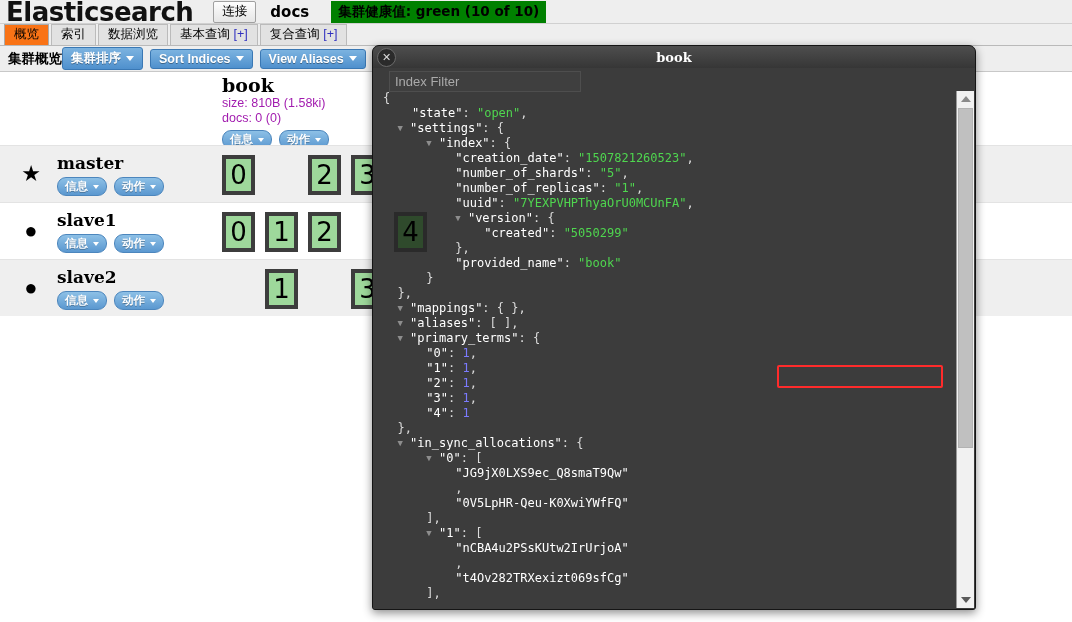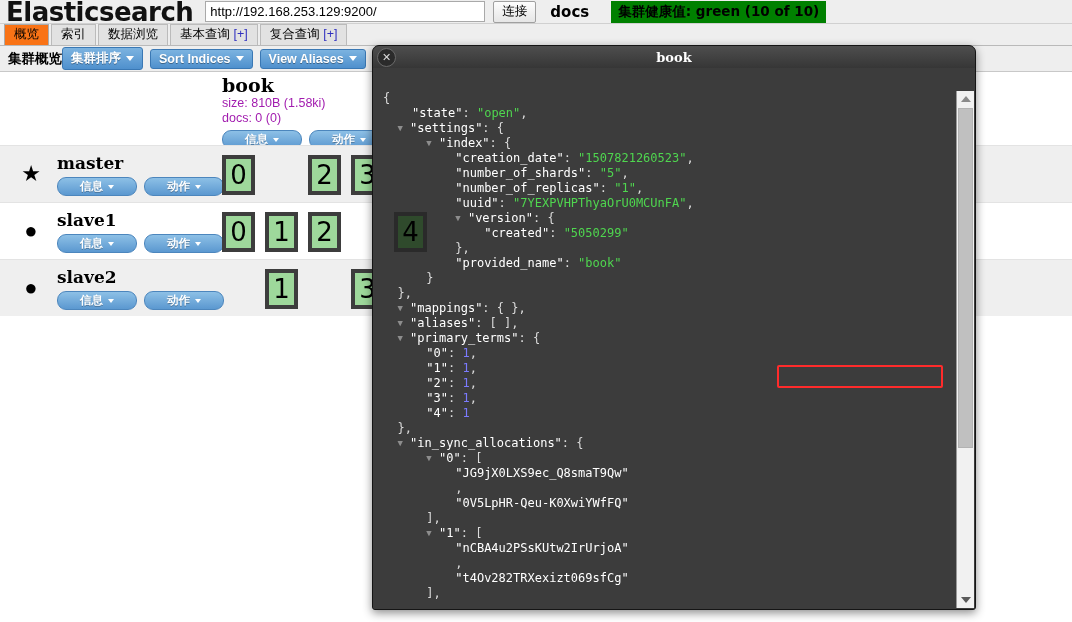--- a/index.html
+++ b/index.html
@@ -136,21 +136,21 @@
     font-family:"DejaVu Serif","Liberation Serif",serif;
     line-height:22px;
   }
   .index-meta{font-size:12.5px;line-height:15px;color:#a21caf;}
   .pillrow{margin-top:4px;display:flex;gap:7px;}
   .pill{
     background:linear-gradient(#8dc0e6,#5b98d0);
     border:1px solid #4c86bd;
     border-radius:9px;
     color:#fff;font-weight:bold;font-size:11.5px;
-    padding:1px 22px;
+    padding:1px 7px;
     display:flex;align-items:center;gap:5px;
     cursor:pointer;
     text-shadow:0 1px 0 rgba(0,0,0,.3);
     white-space:nowrap;
   }
   .pill .caret{border-top-color:#fff;border-left-width:3.5px;border-right-width:3.5px;border-top-width:4.5px;}
   .node-row{
     height:57px;
     position:relative;
     border-top:1px solid #e3e3e3;
@@ -285,21 +285,20 @@
     background:#c0c0c0;border:1px solid #b2b2b2;
     box-sizing:border-box;cursor:pointer;
   }
   #sb-track{position:absolute;top:16px;left:0;right:0;bottom:16px;background:#f1f1f1;}
 </style>
 </head>
 <body>
 
 <div id="app-header">
   <div id="brand">Elasticsearch</div>
-  <input id="host-input" type="text" value="http://192.168.253.129:9200/" style="">
   <button id="connect-btn">连接</button>
   <div id="cluster-name">docs</div>
   <div id="health-badge">集群健康值: green (10 of 10)</div>
 </div>
 
 <div id="tabbar">
   <div class="tab active"><span>概览</span></div>
   <div class="tab"><span>索引</span></div>
   <div class="tab"><span>数据浏览</span></div>
   <div class="tab"><span>基本查询</span><span class="plus"> [+]</span></div>
@@ -408,20 +407,23 @@
     </div>
   </div>
 </div>
 
 <div id="modal">
   <div id="modal-titlebar">
     <div id="modal-close">✕</div>
     <div id="modal-title">book</div>
   </div>
   <div id="modal-body">
+    <div id="filter-row">
+      <input id="index-filter" type="text" placeholder="Index Filter" style="">
+    </div>
     <div id="json-pane"><div class="jl"><span class="p">{</span></div><div class="jl">&nbsp;&nbsp;&nbsp;&nbsp;<span class="k">"state"</span><span class="p">:&nbsp;</span><span class="s">"open"</span><span class="p">,</span></div><div class="jl">&nbsp;&nbsp;<span class="tri">▼</span>&nbsp;<span class="k">"settings"</span><span class="p">:&nbsp;</span><span class="p">{</span></div><div class="jl">&nbsp;&nbsp;&nbsp;&nbsp;&nbsp;&nbsp;<span class="tri">▼</span>&nbsp;<span class="k">"index"</span><span class="p">:&nbsp;</span><span class="p">{</span></div><div class="jl">&nbsp;&nbsp;&nbsp;&nbsp;&nbsp;&nbsp;&nbsp;&nbsp;&nbsp;&nbsp;<span class="k">"creation_date"</span><span class="p">:&nbsp;</span><span class="s">"1507821260523"</span><span class="p">,</span></div><div class="jl">&nbsp;&nbsp;&nbsp;&nbsp;&nbsp;&nbsp;&nbsp;&nbsp;&nbsp;&nbsp;<span class="k">"number_of_shards"</span><span class="p">:&nbsp;</span><span class="s">"5"</span><span class="p">,</span></div><div class="jl">&nbsp;&nbsp;&nbsp;&nbsp;&nbsp;&nbsp;&nbsp;&nbsp;&nbsp;&nbsp;<span class="k">"number_of_replicas"</span><span class="p">:&nbsp;</span><span class="s">"1"</span><span class="p">,</span></div><div class="jl">&nbsp;&nbsp;&nbsp;&nbsp;&nbsp;&nbsp;&nbsp;&nbsp;&nbsp;&nbsp;<span class="k">"uuid"</span><span class="p">:&nbsp;</span><span class="s">"7YEXPVHPThyaOrU0MCUnFA"</span><span class="p">,</span></div><div class="jl">&nbsp;&nbsp;&nbsp;&nbsp;&nbsp;&nbsp;&nbsp;&nbsp;&nbsp;&nbsp;<span class="tri">▼</span>&nbsp;<span class="k">"version"</span><span class="p">:&nbsp;</span><span class="p">{</span></div><div class="jl">&nbsp;&nbsp;&nbsp;&nbsp;&nbsp;&nbsp;&nbsp;&nbsp;&nbsp;&nbsp;&nbsp;&nbsp;&nbsp;&nbsp;<span class="k">"created"</span><span class="p">:&nbsp;</span><span class="s">"5050299"</span><span class="p"></span></div><div class="jl">&nbsp;&nbsp;&nbsp;&nbsp;&nbsp;&nbsp;&nbsp;&nbsp;&nbsp;&nbsp;<span class="p">},</span></div><div class="jl">&nbsp;&nbsp;&nbsp;&nbsp;&nbsp;&nbsp;&nbsp;&nbsp;&nbsp;&nbsp;<span class="k">"provided_name"</span><span class="p">:&nbsp;</span><span class="s">"book"</span><span class="p"></span></div><div class="jl">&nbsp;&nbsp;&nbsp;&nbsp;&nbsp;&nbsp;<span class="p">}</span></div><div class="jl">&nbsp;&nbsp;<span class="p">},</span></div><div class="jl">&nbsp;&nbsp;<span class="tri">▼</span>&nbsp;<span class="k">"mappings"</span><span class="p">:&nbsp;</span><span class="p">{ },</span></div><div class="jl">&nbsp;&nbsp;<span class="tri">▼</span>&nbsp;<span class="k">"aliases"</span><span class="p">:&nbsp;</span><span class="p">[ ],</span></div><div class="jl">&nbsp;&nbsp;<span class="tri">▼</span>&nbsp;<span class="k">"primary_terms"</span><span class="p">:&nbsp;</span><span class="p">{</span></div><div class="jl">&nbsp;&nbsp;&nbsp;&nbsp;&nbsp;&nbsp;<span class="k">"0"</span><span class="p">:&nbsp;</span><span class="n">1</span><span class="p">,</span></div><div class="jl">&nbsp;&nbsp;&nbsp;&nbsp;&nbsp;&nbsp;<span class="k">"1"</span><span class="p">:&nbsp;</span><span class="n">1</span><span class="p">,</span></div><div class="jl">&nbsp;&nbsp;&nbsp;&nbsp;&nbsp;&nbsp;<span class="k">"2"</span><span class="p">:&nbsp;</span><span class="n">1</span><span class="p">,</span></div><div class="jl">&nbsp;&nbsp;&nbsp;&nbsp;&nbsp;&nbsp;<span class="k">"3"</span><span class="p">:&nbsp;</span><span class="n">1</span><span class="p">,</span></div><div class="jl">&nbsp;&nbsp;&nbsp;&nbsp;&nbsp;&nbsp;<span class="k">"4"</span><span class="p">:&nbsp;</span><span class="n">1</span><span class="p"></span></div><div class="jl">&nbsp;&nbsp;<span class="p">},</span></div><div class="jl">&nbsp;&nbsp;<span class="tri">▼</span>&nbsp;<span class="k">"in_sync_allocations"</span><span class="p">:&nbsp;</span><span class="p">{</span></div><div class="jl">&nbsp;&nbsp;&nbsp;&nbsp;&nbsp;&nbsp;<span class="tri">▼</span>&nbsp;<span class="k">"0"</span><span class="p">:&nbsp;</span><span class="p">[</span></div><div class="jl">&nbsp;&nbsp;&nbsp;&nbsp;&nbsp;&nbsp;&nbsp;&nbsp;&nbsp;&nbsp;<span class="k">"JG9jX0LXS9ec_Q8smaT9Qw"</span></div><div class="jl">&nbsp;&nbsp;&nbsp;&nbsp;&nbsp;&nbsp;&nbsp;&nbsp;&nbsp;&nbsp;<span class="p">,</span></div><div class="jl">&nbsp;&nbsp;&nbsp;&nbsp;&nbsp;&nbsp;&nbsp;&nbsp;&nbsp;&nbsp;<span class="k">"0V5LpHR-Qeu-K0XwiYWfFQ"</span></div><div class="jl">&nbsp;&nbsp;&nbsp;&nbsp;&nbsp;&nbsp;<span class="p">],</span></div><div class="jl">&nbsp;&nbsp;&nbsp;&nbsp;&nbsp;&nbsp;<span class="tri">▼</span>&nbsp;<span class="k">"1"</span><span class="p">:&nbsp;</span><span class="p">[</span></div><div class="jl">&nbsp;&nbsp;&nbsp;&nbsp;&nbsp;&nbsp;&nbsp;&nbsp;&nbsp;&nbsp;<span class="k">"nCBA4u2PSsKUtw2IrUrjoA"</span></div><div class="jl">&nbsp;&nbsp;&nbsp;&nbsp;&nbsp;&nbsp;&nbsp;&nbsp;&nbsp;&nbsp;<span class="p">,</span></div><div class="jl">&nbsp;&nbsp;&nbsp;&nbsp;&nbsp;&nbsp;&nbsp;&nbsp;&nbsp;&nbsp;<span class="k">"t4Ov282TRXexizt069sfCg"</span></div><div class="jl">&nbsp;&nbsp;&nbsp;&nbsp;&nbsp;&nbsp;<span class="p">],</span></div></div>
     <div id="mapping-highlight"></div>
     <div id="vscroll">
       <div id="sb-track"></div>
       <div class="sb-arrow sb-up">
           <span class="g"></span>
         </div>
       <div id="sb-thumb"></div>
       <div class="sb-arrow sb-down" style="position:absolute;bottom:0;left:0;">
           <span class="g"></span>

